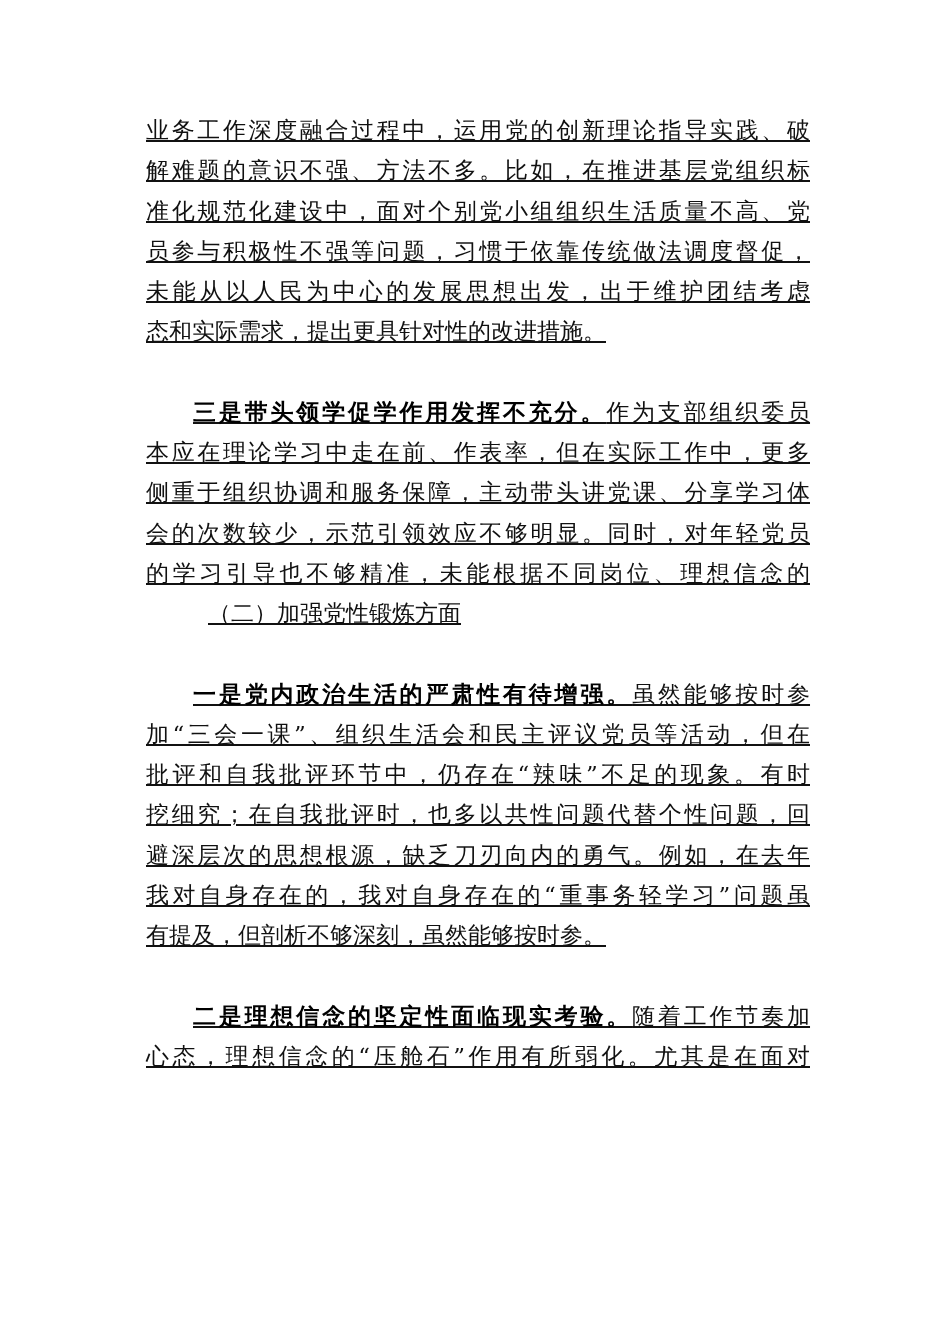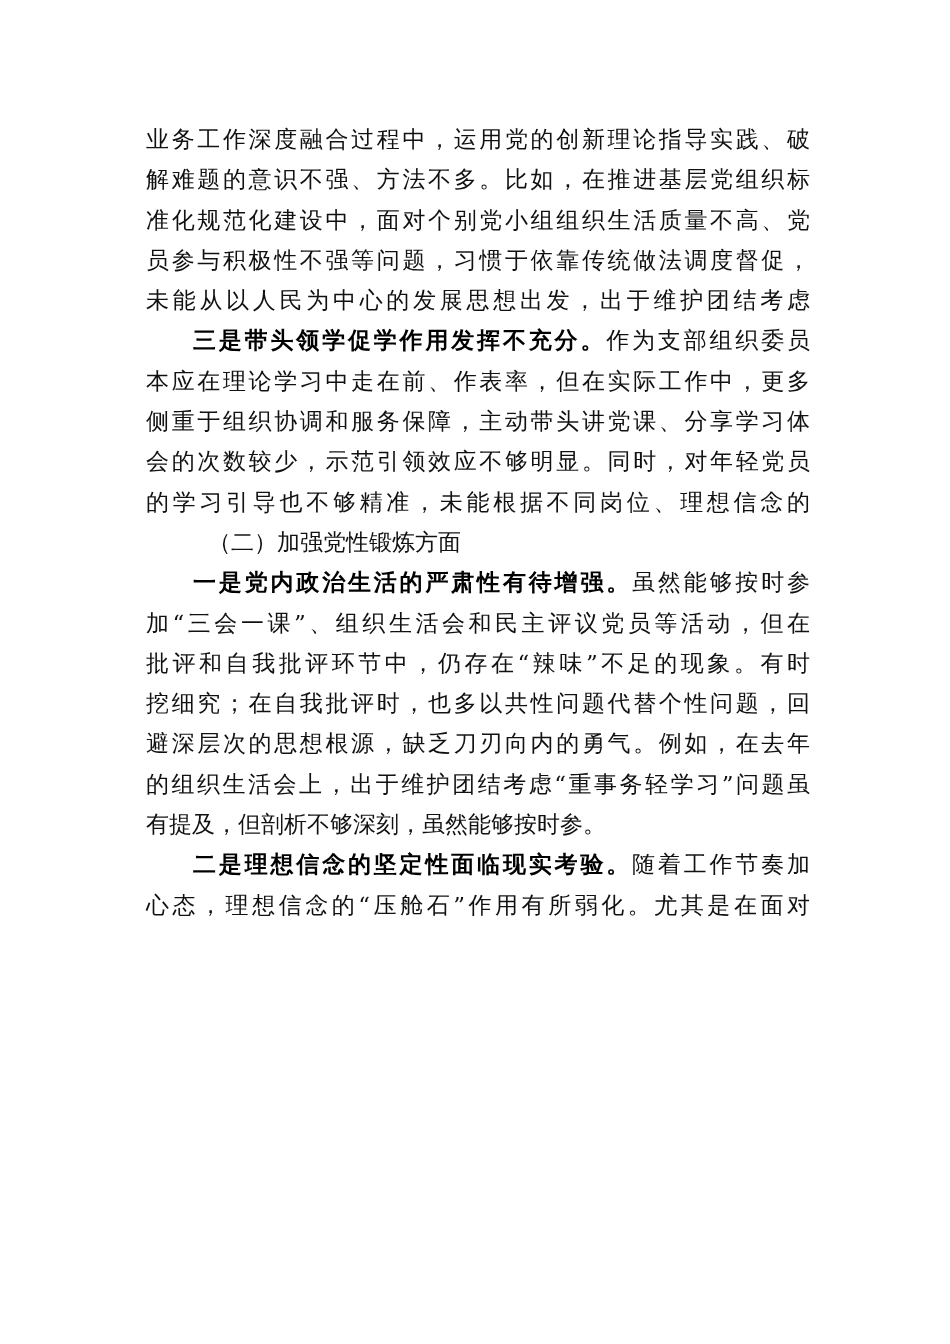--- a/index.html
+++ b/index.html
@@ -19,37 +19,39 @@
       position: absolute;
       left: 0;
       top: 0;
       width: 950px;
       height: 1344px;
       background: #ffffff;
     }
     .content {
       position: absolute;
       left: 146px;
-      top: 119px;
+      top: 110px;
       width: 664px;
+      text-decoration: underline;
     }
     .line {
       height: 40.3px;
       line-height: 40.3px;
       font-size: 23px;
       white-space: nowrap;
       text-align: justify;
       text-align-last: justify;
       letter-spacing: 0;
     }
     .line.last {
       text-align-last: left;
     }
     .indent {
       padding-left: 47px;
+      margin-top: 40px;
     }
     .heading {
       padding-left: 62px;
       text-align-last: left;
     }
     .bold {
       font-weight: bold;
       color: #000000;
     }
   </style>
@@ -58,20 +60,21 @@
 
 <div class="page">
   <div class="content">
 
     <div>
       <div class="line">业务工作深度融合过程中，运用党的创新理论指导实践、破</div>
       <div class="line">解难题的意识不强、方法不多。比如，在推进基层党组织标</div>
       <div class="line">准化规范化建设中，面对个别党小组组织生活质量不高、党</div>
       <div class="line">员参与积极性不强等问题，习惯于依靠传统做法调度督促，</div>
       <div class="line">未能从以人民为中心的发展思想出发，出于维护团结考虑</div>
+      <div class="line last">态和实际需求，提出更具针对性的改进措施。</div>
     </div>
 
     <div>
       <div class="line indent">
         <span class="bold">三是带头领学促学作用发挥不充分。</span><span>作为支部组织委员</span>
       </div>
       <div class="line">本应在理论学习中走在前、作表率，但在实际工作中，更多</div>
       <div class="line">侧重于组织协调和服务保障，主动带头讲党课、分享学习体</div>
       <div class="line">会的次数较少，示范引领效应不够明显。同时，对年轻党员</div>
       <div class="line">的学习引导也不够精准，未能根据不同岗位、理想信念的</div>
@@ -80,21 +83,21 @@
     <div class="line heading">（二）加强党性锻炼方面</div>
 
     <div>
       <div class="line indent">
         <span class="bold">一是党内政治生活的严肃性有待增强。</span><span>虽然能够按时参</span>
       </div>
       <div class="line">加“三会一课”、组织生活会和民主评议党员等活动，但在</div>
       <div class="line">批评和自我批评环节中，仍存在“辣味”不足的现象。有时</div>
       <div class="line">挖细究；在自我批评时，也多以共性问题代替个性问题，回</div>
       <div class="line">避深层次的思想根源，缺乏刀刃向内的勇气。例如，在去年</div>
-      <div class="line">的组织生活会上，出于维护团结考虑“重事务轻学习”问题虽</div>
+      <div class="line">我对自身存在的，我对自身存在的“重事务轻学习”问题虽</div>
       <div class="line last">有提及，但剖析不够深刻，虽然能够按时参。</div>
     </div>
 
     <div>
       <div class="line indent">
         <span class="bold">二是理想信念的坚定性面临现实考验。</span><span>随着工作节奏加</span>
       </div>
       <div class="line">心态，理想信念的“压舱石”作用有所弱化。尤其是在面对</div>
     </div>
 

